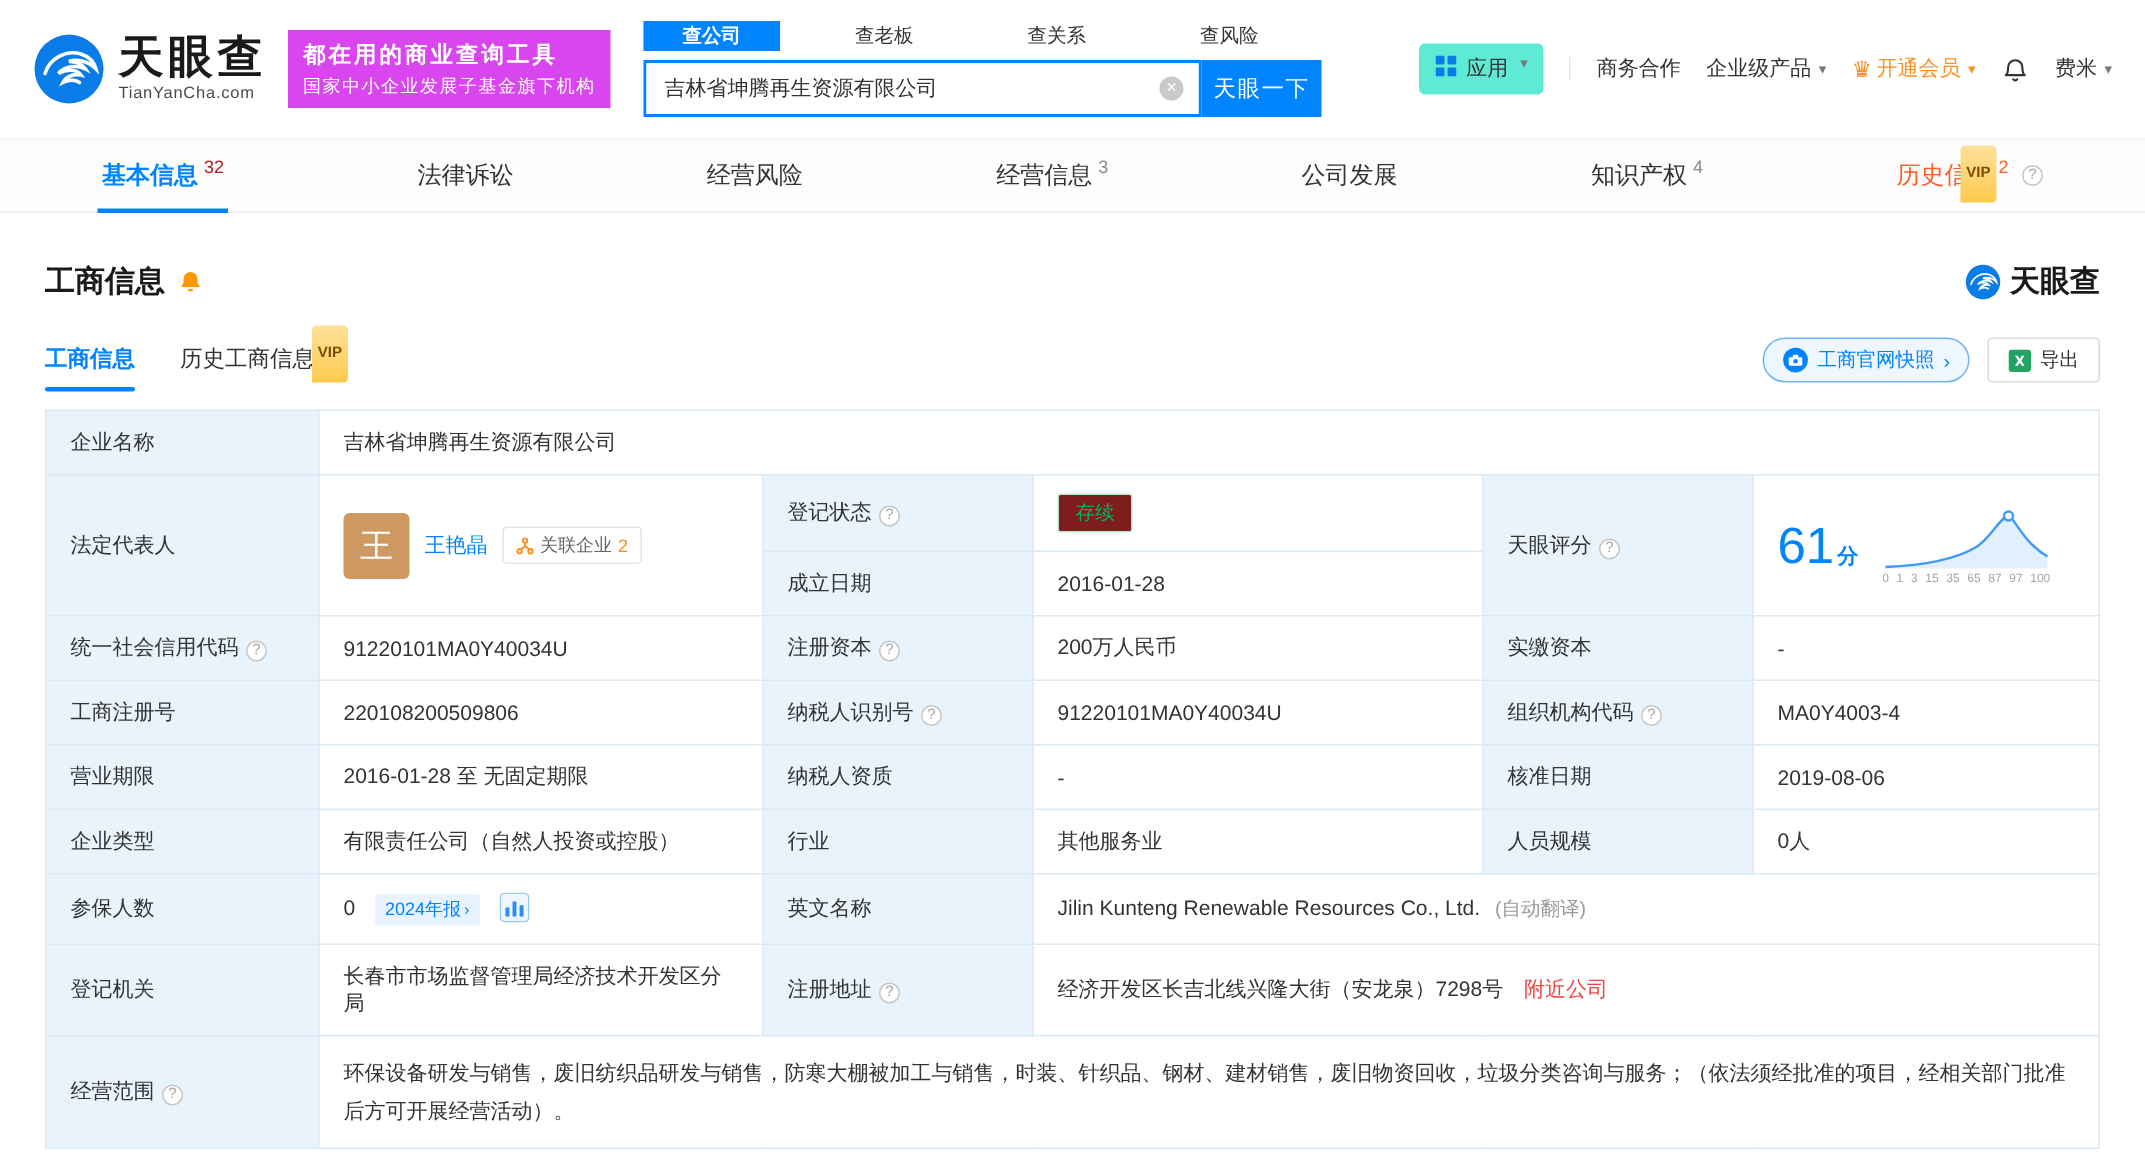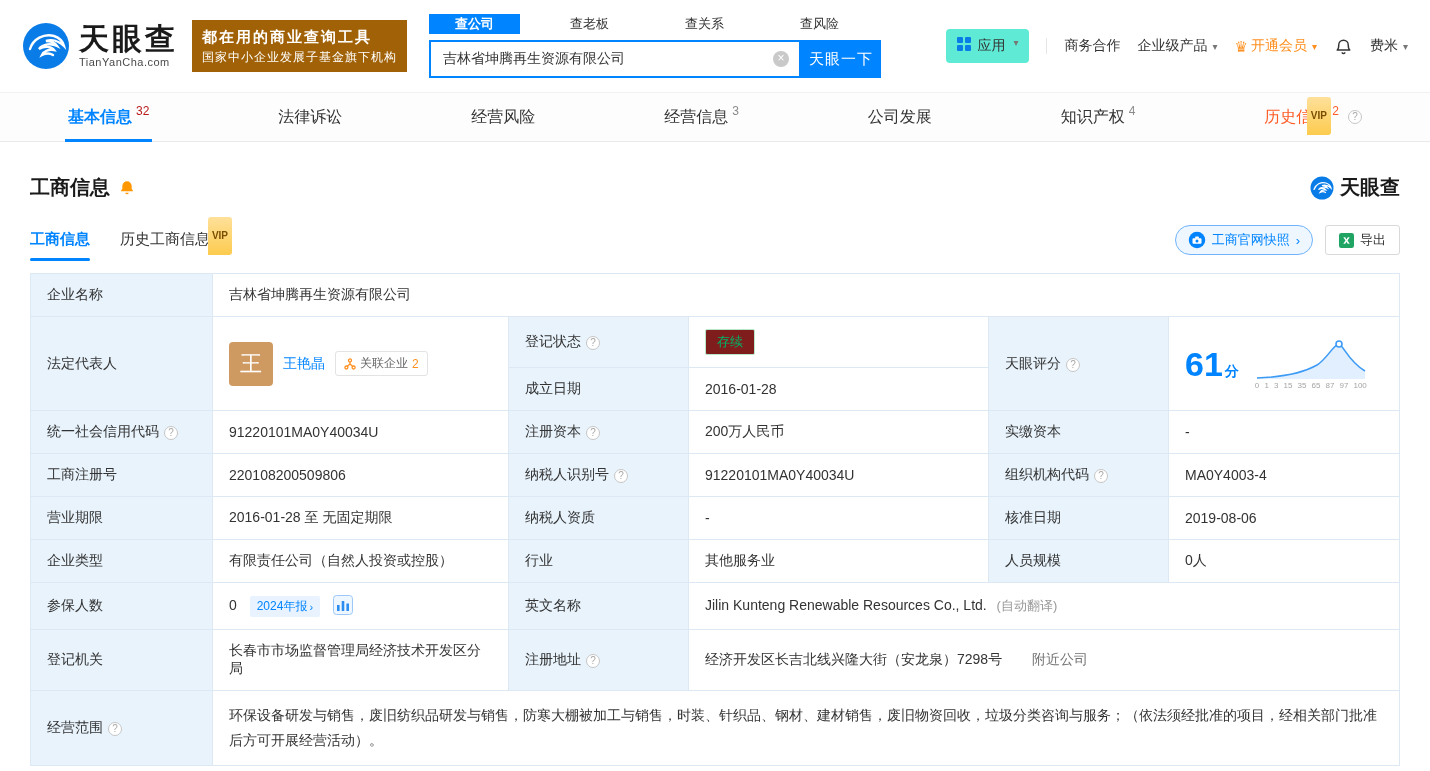--- a/index.html
+++ b/index.html
@@ -8,21 +8,21 @@
   body{width:1430px;font-family:"Liberation Sans","DejaVu Sans",sans-serif;color:#333}
   a{text-decoration:none}
 
   
   .header{display:flex;align-items:center;height:92px;padding:0 22px;background:#fff}
   .logo{display:flex;align-items:center;gap:9px;cursor:pointer;flex:none}
   .logo-icon svg{display:block}
   .logo-text{display:flex;flex-direction:column;line-height:1}
   .logo-title{font-size:30px;font-weight:bold;color:#1a1a1a;letter-spacing:3px}
   .logo-domain{font-size:11px;color:#4a4a4a;letter-spacing:.5px;margin-top:3px}
-  .promo{background:#a16207;color:#fff;padding:6px 10px;margin-left:14px;flex:none}
+  .promo{background:#d946ef;color:#fff;padding:6px 10px;margin-left:14px;flex:none}
   .promo-l1{font-size:15px;font-weight:bold;letter-spacing:2px;line-height:1.5}
   .promo-l2{font-size:12px;letter-spacing:1px;line-height:1.5}
   .search-area{margin-left:22px;flex:none}
   .search-tabs{display:flex;gap:24px;align-items:center;margin-bottom:6px}
   .stab{font-size:13px;color:#333;cursor:pointer;padding:2px 26px;line-height:1.3}
   .stab.active{background:#0084ff;color:#fff;font-weight:bold}
   .search-row{display:flex}
   .search-box{position:relative;width:372px;height:38px;border:2px solid #0084ff;background:#fff}
   .search-input{width:100%;height:100%;border:none;outline:none;padding:0 34px 0 12px;font-size:14px;color:#333;font-family:inherit}
   .clear-btn{position:absolute;right:10px;top:50%;transform:translateY(-50%);width:16px;height:16px;border-radius:50%;background:#c9c9c9;color:#fff;font-size:12px;line-height:15px;text-align:center;cursor:pointer}
@@ -72,30 +72,30 @@
   .info-table td{border:1px solid #dce9f5;padding:12px 16px;font-size:14px;color:#333;vertical-align:middle;word-wrap:break-word}
   td.lbl{background:#e8f3fc;color:#333}
   .rep{display:flex;align-items:center;gap:10px}
   .avatar{width:44px;height:44px;border-radius:4px;background:#cf9a62;color:#fff;font-size:22px;display:flex;align-items:center;justify-content:center;cursor:pointer;flex:none}
   .rep-name{color:#0084ff;cursor:pointer;font-size:14px}
   .rel-badge{display:inline-flex;align-items:center;gap:4px;border:1px solid #e3e3e3;border-radius:3px;padding:3px 8px;font-size:12px;color:#666;cursor:pointer;background:#fff;white-space:nowrap}
   .rel-count{color:#ff8f1f}
   .status-badge{display:inline-block;padding:3px 11px;background:#7f1d1d;border:1px solid #b6e8c8;color:#00b365;font-size:13px;border-radius:2px}
   .score-cell{display:flex;align-items:center;gap:16px}
   .score-left{cursor:pointer;white-space:nowrap}
-  .score-num{font-size:34px;font-weight:bold;color:#0084ff;line-height:1}
+  .score-num{font-size:34px;font-weight:normal;color:#0084ff;line-height:1}
   .score-unit{font-size:14px;color:#0084ff;margin-left:2px;font-weight:bold}
   .score-chart{flex:none}
   .score-chart svg{display:block}
   .axis{width:112px;display:flex;justify-content:space-between;font-size:8px;color:#a5a5a5;line-height:1;margin-top:2px}
   .axis span{flex:none}
   .report-badge{display:inline-flex;align-items:center;background:#e8f3ff;color:#0084ff;font-size:12px;padding:2px 7px;border-radius:2px;margin-left:9px;cursor:pointer;gap:2px}
   .report-badge .arr8{font-size:11px}
   .trend-icon{display:inline-flex;margin-left:9px;cursor:pointer;vertical-align:-5px}
-  .blue-link{color:#737373;cursor:pointer;margin-left:26px;white-space:nowrap}
+  .blue-link{color:#ef4444;cursor:pointer;margin-left:10px;white-space:nowrap}
   .gray-note{color:#999;margin-left:6px;font-size:13px}
 </style>
 </head>
 <body>
 
 <header class="header">
   <div class="logo">
     <span class="logo-icon">
       <svg width="48" height="48" viewBox="0 0 48 48">
         <circle cx="24" cy="24" r="23" fill="#0a7ce8"></circle>

